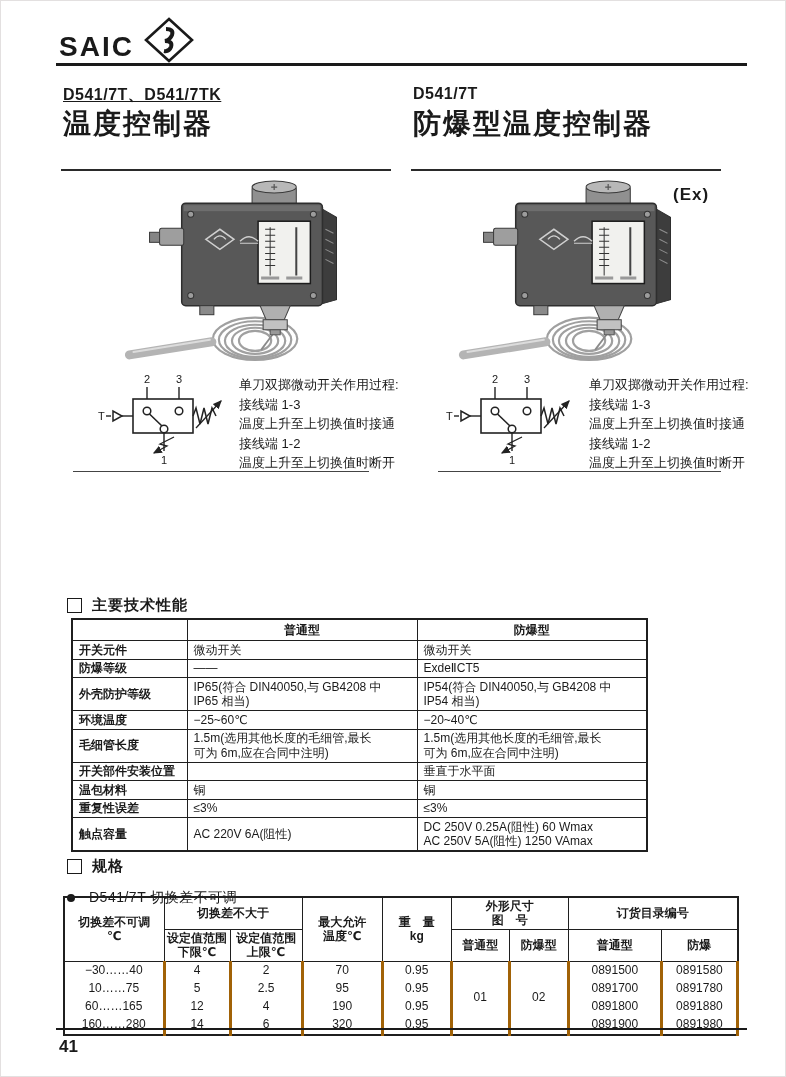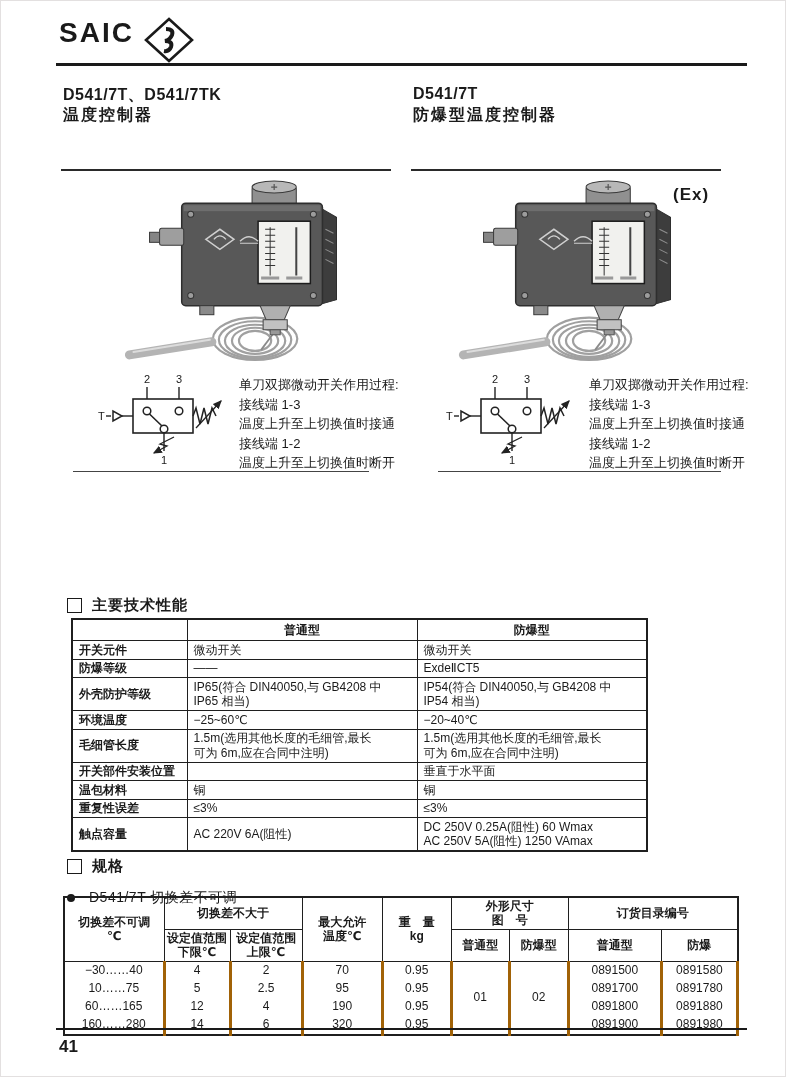--- a/index.html
+++ b/index.html
@@ -3,27 +3,27 @@
 <meta charset="utf-8">
 <style>
   html,body{margin:0;padding:0;background:#ffffff;}
   #page{
     position:relative;width:786px;height:1077px;background:#ffffff;
     font-family:"Liberation Sans","DejaVu Sans",sans-serif;color:#1a1a1a;
     border:1px solid #e3e0e0;box-sizing:border-box;overflow:hidden;
   }
   .abs{position:absolute;}
   
-  .brand{left:58px;top:16px;display:flex;align-items:flex-start;gap:10px;}
+  .brand{left:58px;top:16px;display:flex;align-items:flex-end;gap:10px;}
   .brand-name{font-size:28px;font-weight:bold;letter-spacing:2px;}
   .header-rule{left:55px;top:62px;width:691px;height:3px;background:#1a1a1a;}
   
   .models{font-size:16px;font-weight:bold;letter-spacing:0.5px;}
-  .prod-title{font-size:16px;font-weight:bold;letter-spacing:2px;}
-  .models-left{left:62px;top:84px;} .prod-title-left{left:62px;top:104px;}
+  .prod-title{font-size:28px;font-weight:bold;letter-spacing:2px;}
+  .models-left{left:62px;top:84px;text-decoration:underline;} .prod-title-left{left:62px;top:104px;}
   .models-right{left:412px;top:84px;} .prod-title-right{left:412px;top:104px;}
   .title-rule{height:2px;background:#2a2a2a;}
   .title-rule-left{left:60px;top:168px;width:330px;}
   .title-rule-right{left:410px;top:168px;width:310px;}
   .ex-mark{left:672px;top:184px;font-size:17px;font-weight:bold;letter-spacing:1px;}
   
   .diag-caption{font-size:13px;line-height:19.5px;white-space:nowrap;}
   .cap-left{left:238px;top:374px;} .cap-right{left:588px;top:374px;}
   .diag-rule{height:1px;background:#444;}
   .diag-rule-left{left:72px;top:470px;width:296px;}

